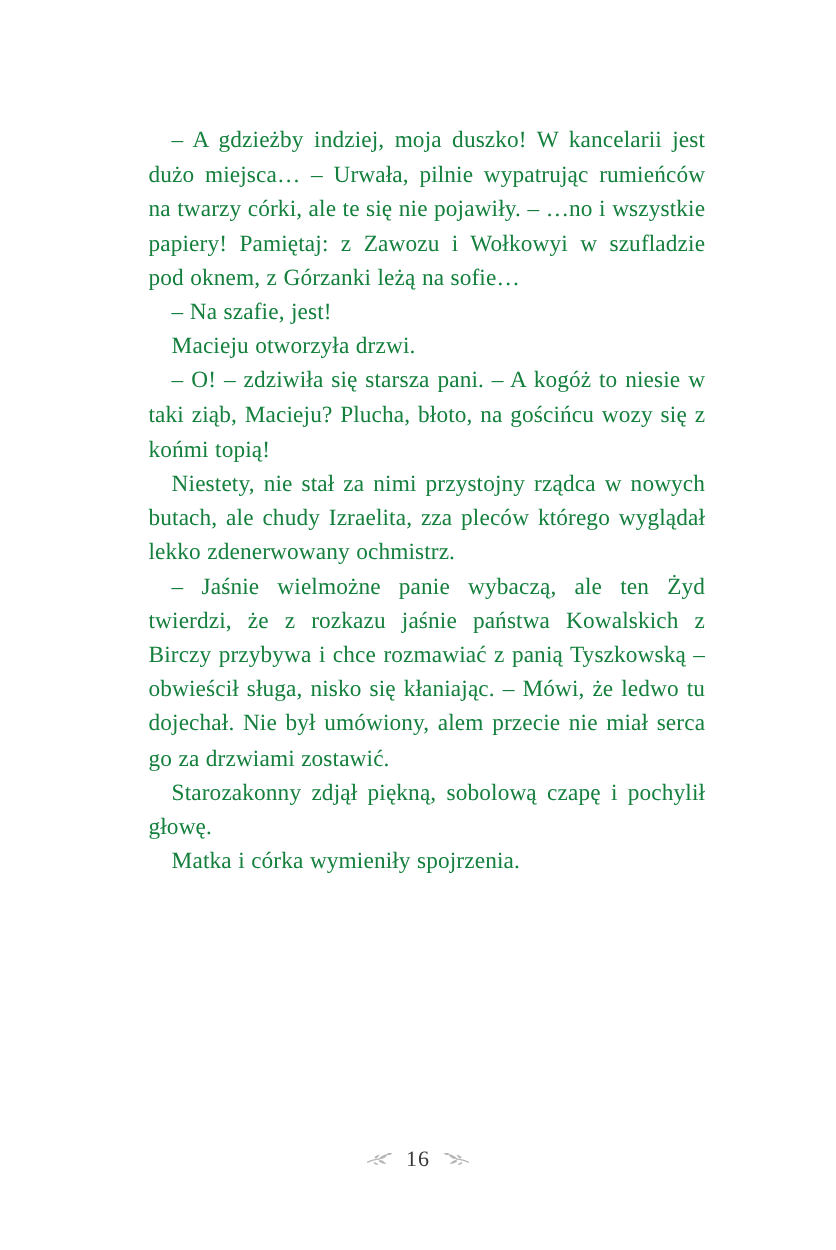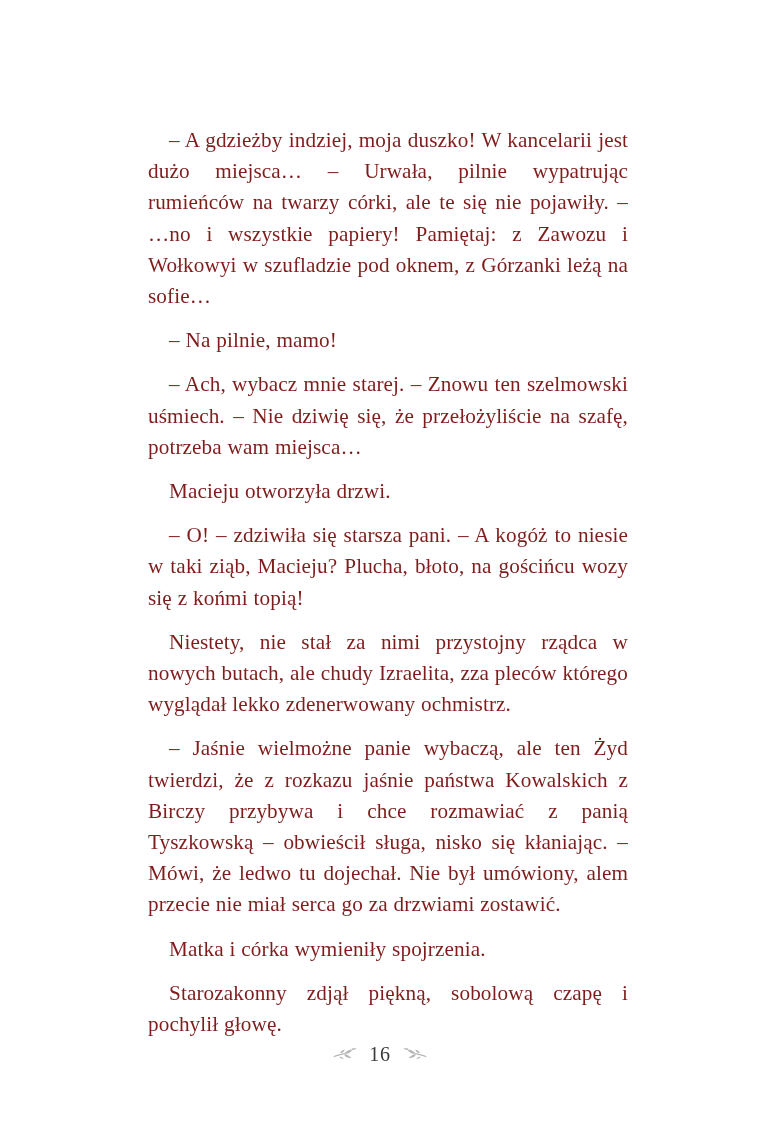--- a/index.html
+++ b/index.html
@@ -27,30 +27,30 @@
   }
 
   .text-block {
     position: absolute;
     left: 135px;
     top: 112px;
     width: 506px;
   }
 
   .para {
-    margin: 13px;
+    margin: 0;
     font-size: 21.2px;
     line-height: 31.2px;
     text-align: justify;
     text-align-last: left;
     text-indent: 21px;
     hyphens: manual;
     word-spacing: 0.02em;
     letter-spacing: 0.005em;
-    color: #7f1d1d;
+    color: #15803d;
   }
 
   
   .para.dialogue {
     text-indent: 21px;
   }
 
   .footer {
     position: absolute;
     left: 0;
@@ -85,28 +85,27 @@
     height: 18px;
   }
 </style>
 </head>
 <body>
 
 <div class="page">
 
   <div class="text-block">
       <p class="para dialogue">– A gdzieżby indziej, moja duszko! W kancelarii jest dużo miejsca… – Urwała, pilnie wypatrując rumieńców na twarzy córki, ale te się nie pojawiły. – …no i wszystkie papiery! Pamiętaj: z Zawozu i Wołkowyi w szufladzie pod oknem, z Górzanki leżą na sofie…</p>
-      <p class="para dialogue">– Na pilnie, mamo!</p>
-      <p class="para dialogue">– Ach, wybacz mnie starej. – Znowu ten szelmowski uśmiech. – Nie dziwię się, że przełożyliście na szafę, potrzeba wam miejsca…</p>
+      <p class="para dialogue">– Na szafie, jest!</p>
       <p class="para narrative">Macieju otworzyła drzwi.</p>
       <p class="para dialogue">– O! – zdziwiła się starsza pani. – A kogóż to niesie w taki ziąb, Macieju? Plucha, błoto, na gościńcu wozy się z końmi topią!</p>
       <p class="para narrative">Niestety, nie stał za nimi przystojny rządca w nowych butach, ale chudy Izraelita, zza pleców którego wyglądał lekko zdenerwowany ochmistrz.</p>
       <p class="para dialogue">– Jaśnie wielmożne panie wybaczą, ale ten Żyd twierdzi, że z rozkazu jaśnie państwa Kowalskich z Birczy przybywa i chce rozmawiać z panią Tyszkowską – obwieścił sługa, nisko się kłaniając. – Mówi, że ledwo tu dojechał. Nie był umówiony, alem przecie nie miał serca go za drzwiami zostawić.</p>
+      <p class="para narrative">Starozakonny zdjął piękną, sobolową czapę i pochylił głowę.</p>
       <p class="para narrative">Matka i córka wymieniły spojrzenia.</p>
-      <p class="para narrative">Starozakonny zdjął piękną, sobolową czapę i pochylił głowę.</p>
     </div>
 
   <div class="footer">
     <span class="ornament left">
       <svg viewBox="0 0 26 18" xmlns="http://www.w3.org/2000/svg" aria-hidden="true">
         <g fill="#8a8a8a">
           <path d="M2.5 11.2 C6 9.6, 10 8.4, 14.6 8.0 L14.6 9.2 C10.2 9.7, 6.3 10.8, 3.0 12.3 Z"></path>
           <path d="M13.4 8.2 C15.6 6.0, 18.4 4.6, 21.6 4.2 C20.6 6.2, 18.8 7.8, 16.4 8.7 Z"></path>
           <path d="M13.8 9.0 C16.2 9.6, 18.6 11.0, 20.4 13.0 C17.8 13.2, 15.4 12.4, 13.6 10.8 Z"></path>
           <path d="M9.2 7.4 C10.4 6.0, 12.0 5.0, 13.8 4.6 C13.4 6.2, 12.3 7.4, 10.8 8.1 Z"></path>

